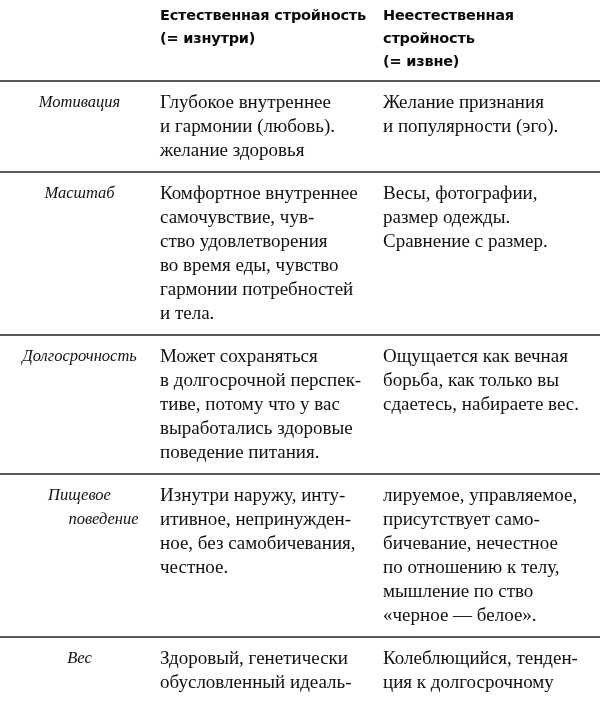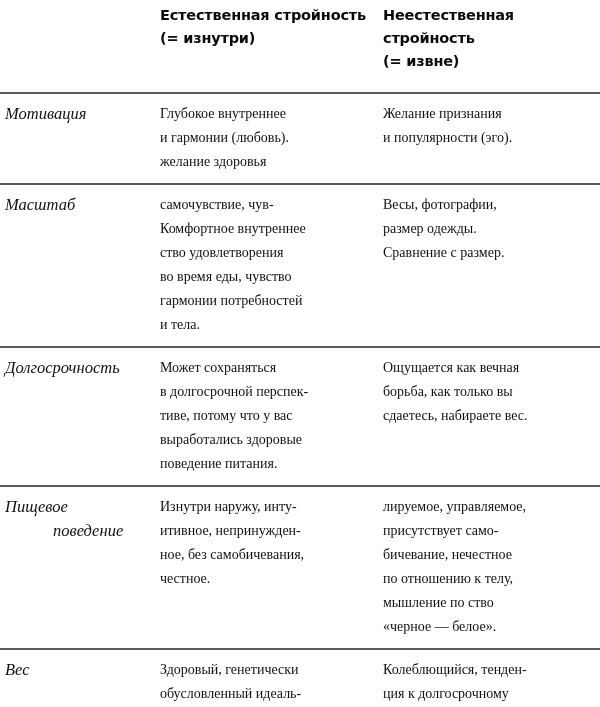--- a/index.html
+++ b/index.html
@@ -58,39 +58,40 @@
   .header-row .hcell {
     font-family: "DejaVu Sans", "Liberation Sans", sans-serif;
     font-weight: bold;
     font-size: 14.5px;
     line-height: 23px;
     letter-spacing: -0.2px;
     color: #0b0b0b;
   }
   .header-row {
     padding-top: 4px;
-    padding-bottom: 19px;
+    padding-bottom: 7px;
   }
   .hline2 { display: block; }
 
   
   .body-row {
     padding-top: 8px;
     padding-bottom: 9px;
   }
   .rlabel {
     font-style: italic;
     font-size: 16.5px;
     line-height: 24px;
     color: #111111;
+    text-align: center;
   }
   .rlabel .l2 { display: block; margin-left: 48px; }
 
   .cell {
-    font-size: 14px;
+    font-size: 19px;
     line-height: 24px;
     color: #111111;
   }
   .cell .ln { display: block; white-space: pre; }
 </style>
 </head>
 <body>
 
 <div class="table">
 
@@ -121,22 +122,22 @@
       <span class="ln">и популярности (эго).</span>
     </div>
   </div>
   <div class="rule"></div>
 
   <div class="row body-row">
     <div class="col-label rlabel">
       <span class="l1">Масштаб</span>
     </div>
     <div class="col-a cell">
+      <span class="ln">Комфортное внутреннее</span>
       <span class="ln">самочувствие, чув-</span>
-      <span class="ln">Комфортное внутреннее</span>
       <span class="ln">ство удовлетворения</span>
       <span class="ln">во время еды, чувство</span>
       <span class="ln">гармонии потребностей</span>
       <span class="ln">и тела.</span>
     </div>
     <div class="col-b cell">
       <span class="ln">Весы, фотографии,</span>
       <span class="ln">размер одежды.</span>
       <span class="ln">Сравнение с размер.</span>
     </div>

